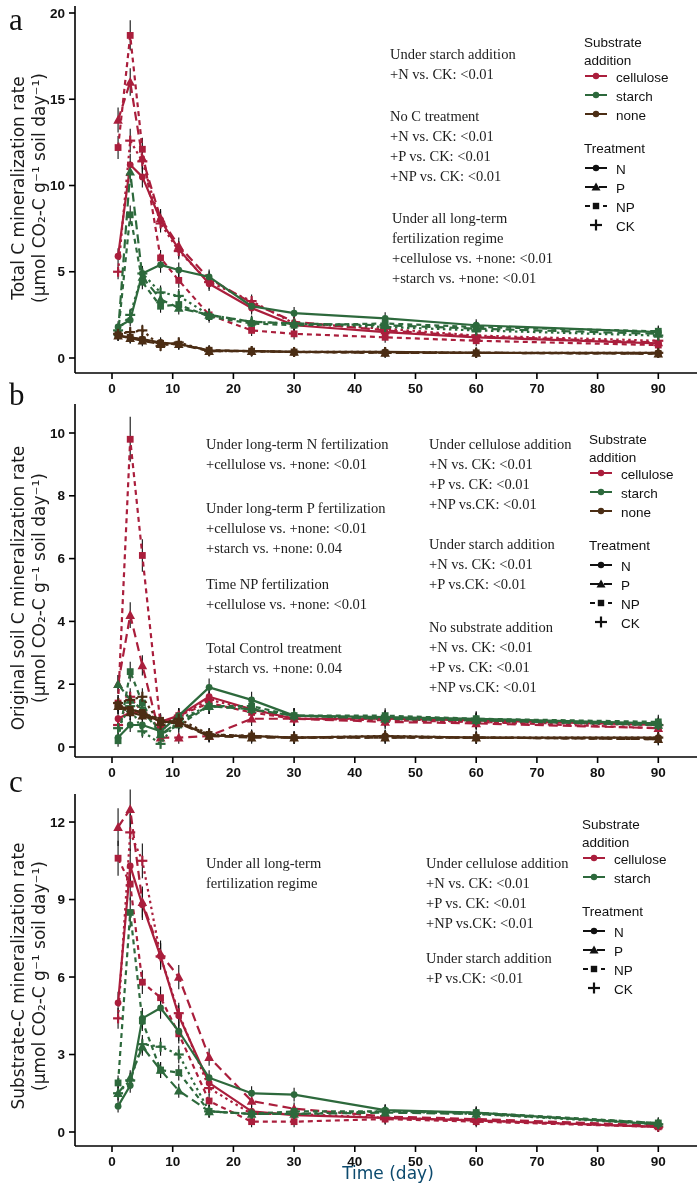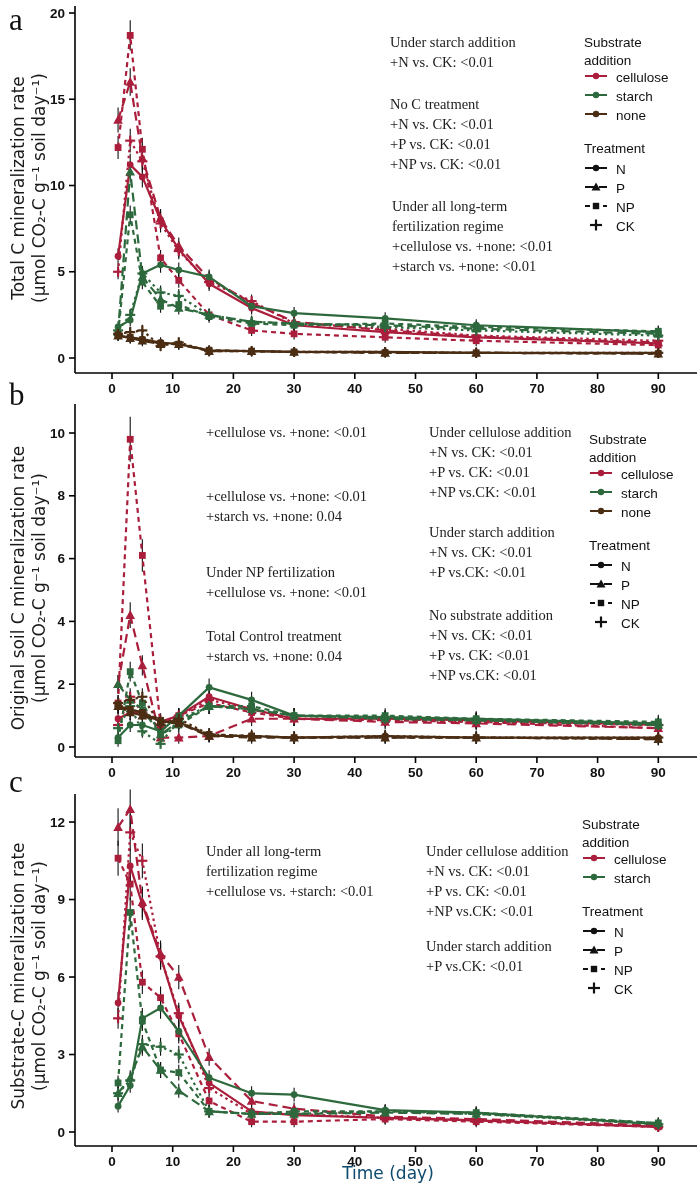--- a/index.html
+++ b/index.html
@@ -7,21 +7,21 @@
           font-family:"Liberation Sans",sans-serif;}
   #chart-svg{position:absolute;left:0;top:0;}
   .pletter{position:absolute;left:9px;font-family:"Liberation Serif","DejaVu Serif",serif;
            font-size:31px;color:#111;line-height:1;}
   .ylab{position:absolute;transform:translate(-50%,-50%) rotate(-90deg);text-align:center;
         white-space:nowrap;font-family:"DejaVu Sans",sans-serif;font-size:17px;color:#1a1a1a;
         line-height:21px;}
   .xlab{position:absolute;transform:translateX(-50%);font-family:"DejaVu Sans",sans-serif;
         font-size:17px;color:#0c4a6e;white-space:nowrap;}
   .ann{position:absolute;font-family:"Liberation Serif","DejaVu Serif",serif;font-size:14.5px;
-       color:#1c1c1c;line-height:20px;white-space:nowrap;}
+       color:#1c1c1c;line-height:20px;white-space:nowrap;margin-top:12px;}
   .legend{position:absolute;font-family:"Liberation Sans",sans-serif;font-size:13.5px;
           font-weight:normal;color:#111;white-space:nowrap;}
   .legend .lt{line-height:18px;}
   .legend .li{display:flex;align-items:flex-start;height:19px;}
   .legend .li svg{margin-right:6px;flex:0 0 auto;}
   .legend .gap{height:13px;}
   .legend .gap2{height:4px;}
 </style>
 </head>
 <body>
@@ -1128,28 +1128,30 @@
           <svg width="26" height="12">
             <g>
               <line x1="6" y1="6" x2="18" y2="6" stroke="#111" stroke-width="2.2"></line>
               <line x1="12" y1="0.5" x2="12" y2="11.5" stroke="#111" stroke-width="2.2"></line>
             </g>
           </svg>
           <span>CK</span>
         </div>
       </div>
       <div class="ann" style="left: 206px; top: 422px;">
+        <div>Under long-term N fertilization</div>
         <div>+cellulose vs. +none: &lt;0.01</div>
       </div>
       <div class="ann" style="left: 206px; top: 486px;">
+        <div>Under long-term P fertilization</div>
         <div>+cellulose vs. +none: &lt;0.01</div>
         <div>+starch vs. +none: 0.04</div>
       </div>
       <div class="ann" style="left: 206px; top: 562px;">
-        <div>Under NP fertilization</div>
+        <div>Time NP fertilization</div>
         <div>+cellulose vs. +none: &lt;0.01</div>
       </div>
       <div class="ann" style="left: 206px; top: 626px;">
         <div>Total Control treatment</div>
         <div>+starch vs. +none: 0.04</div>
       </div>
       <div class="ann" style="left: 429px; top: 422px;">
         <div>Under cellulose addition</div>
         <div>+N vs. CK: &lt;0.01</div>
         <div>+P vs. CK: &lt;0.01</div>
@@ -1232,21 +1234,20 @@
               <line x1="6" y1="6" x2="18" y2="6" stroke="#111" stroke-width="2.2"></line>
               <line x1="12" y1="0.5" x2="12" y2="11.5" stroke="#111" stroke-width="2.2"></line>
             </g>
           </svg>
           <span>CK</span>
         </div>
       </div>
       <div class="ann" style="left: 206px; top: 841px;">
         <div>Under all long-term</div>
         <div>fertilization regime</div>
-        <div>+cellulose vs. +starch: &lt;0.01</div>
       </div>
       <div class="ann" style="left: 426px; top: 841px;">
         <div>Under cellulose addition</div>
         <div>+N vs. CK: &lt;0.01</div>
         <div>+P vs. CK: &lt;0.01</div>
         <div>+NP vs.CK: &lt;0.01</div>
       </div>
       <div class="ann" style="left: 426px; top: 936px;">
         <div>Under starch addition</div>
         <div>+P vs.CK: &lt;0.01</div>

